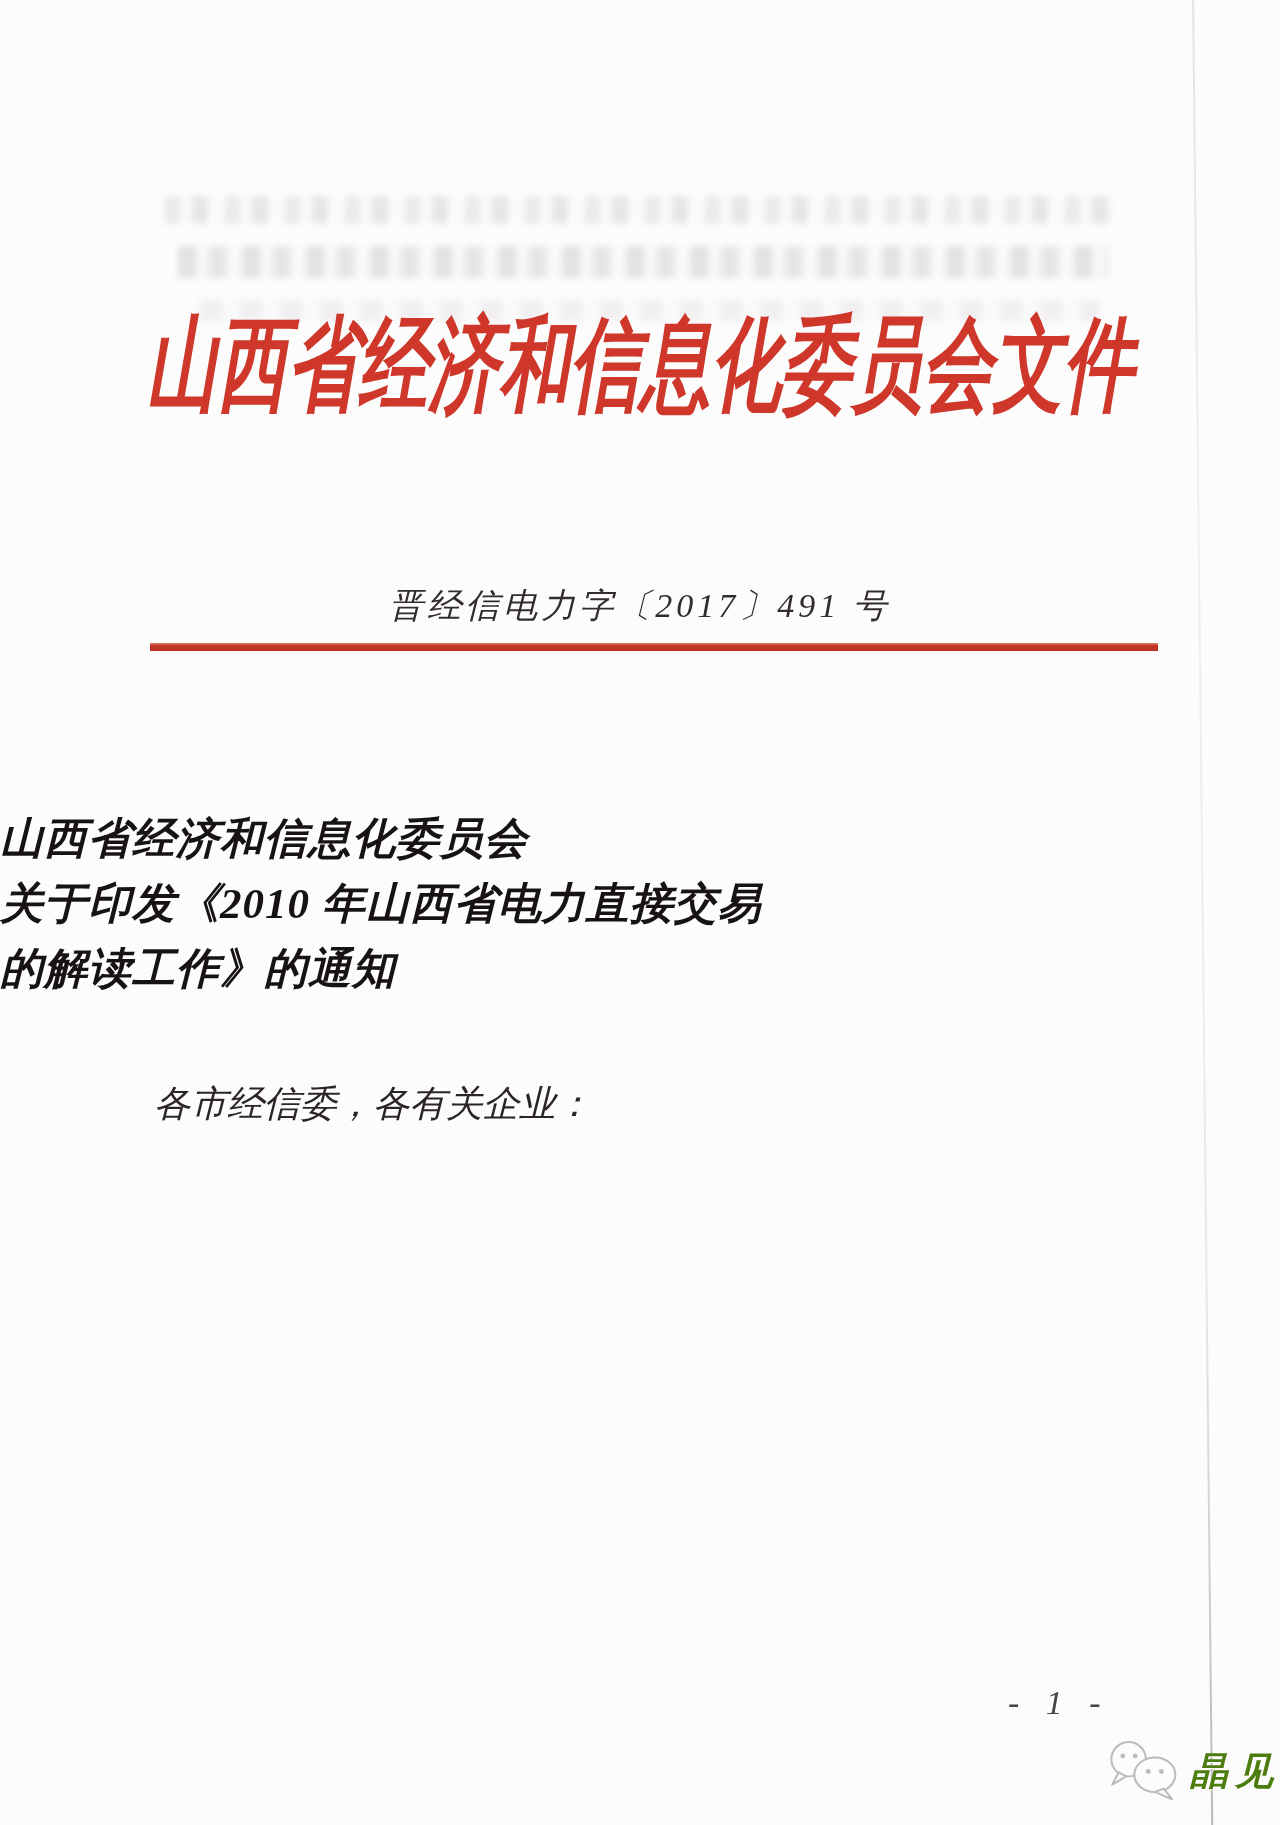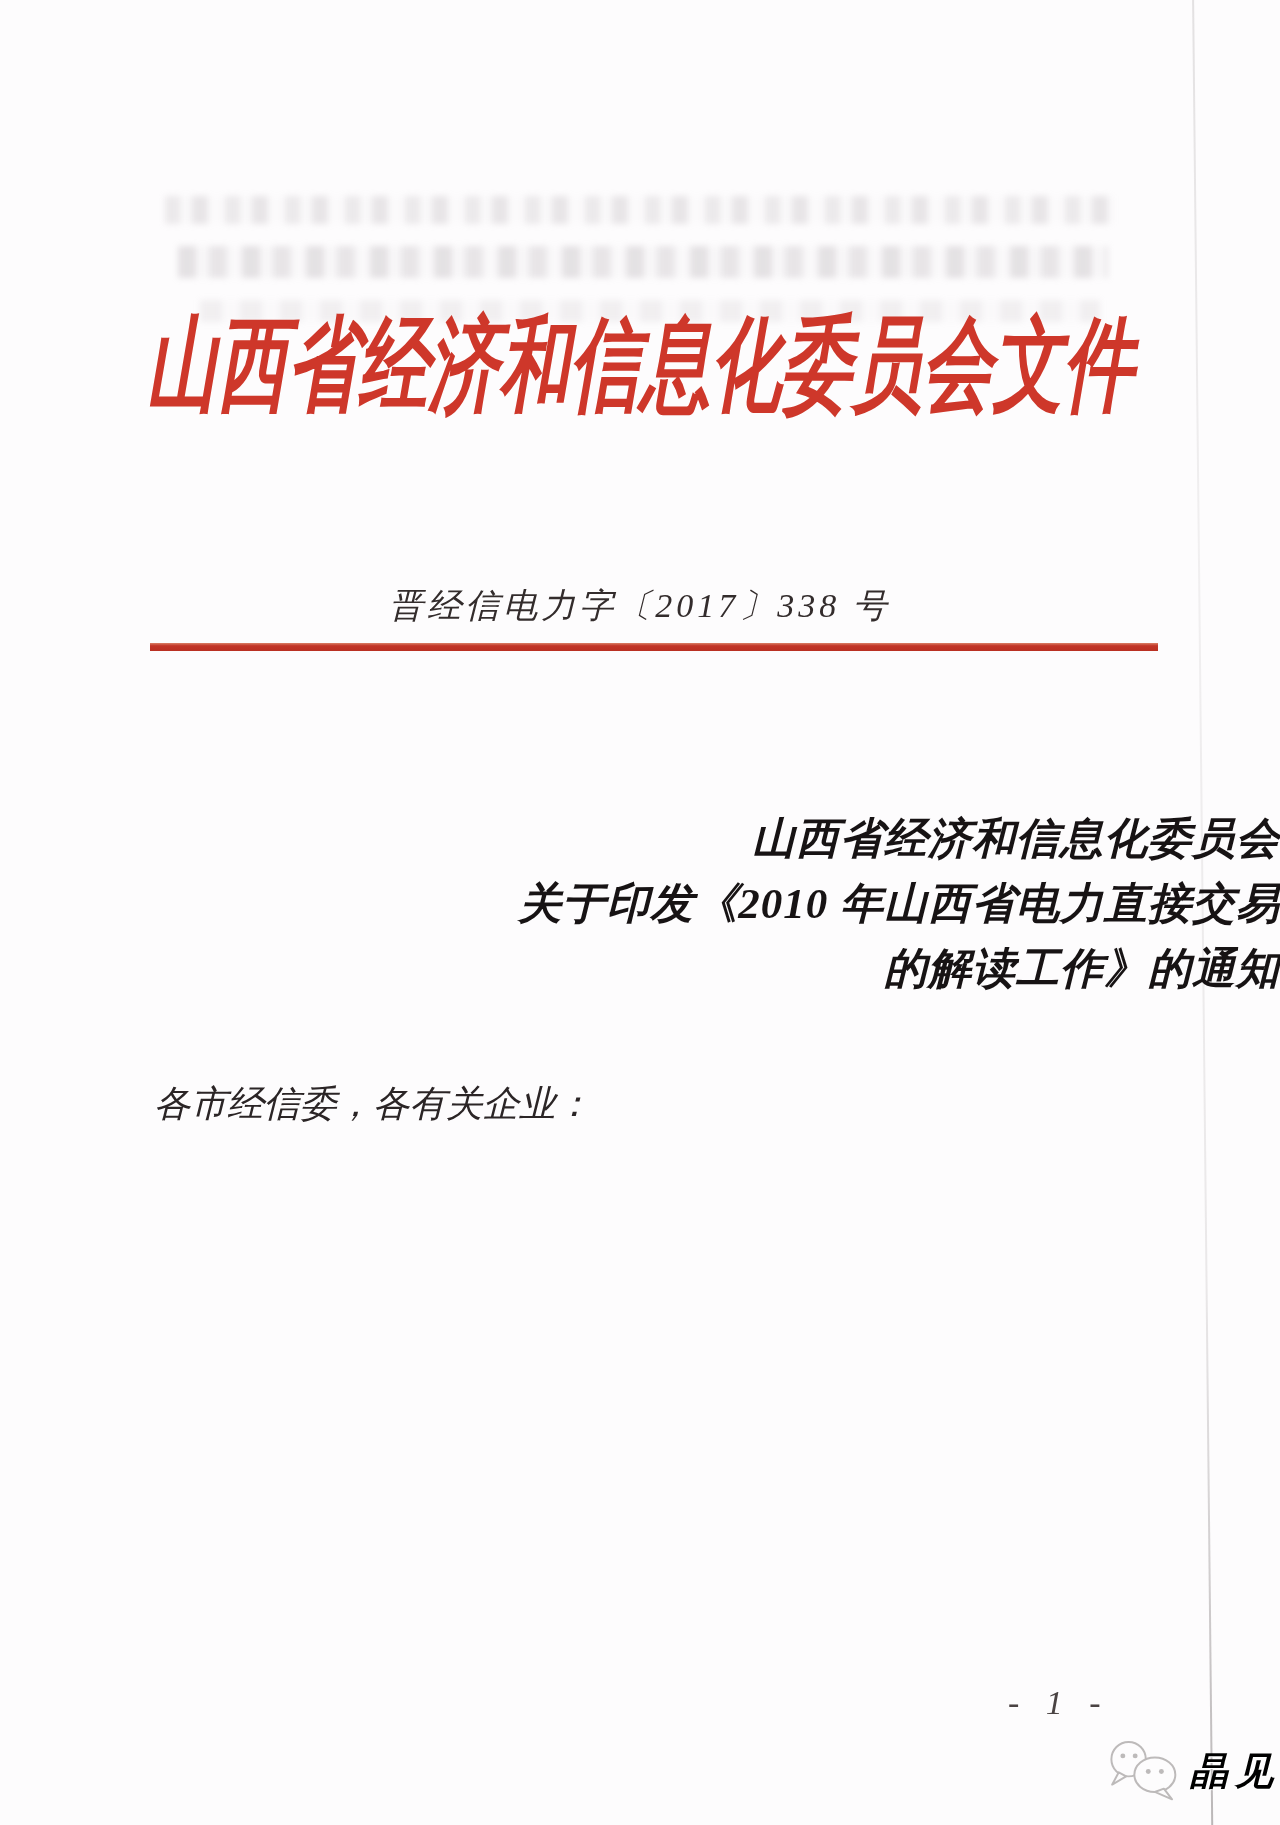--- a/index.html
+++ b/index.html
@@ -75,21 +75,21 @@
   .red-rule {
     position: absolute;
     top: 643px; left: 150px;
     width: 1008px; height: 8px;
     background: linear-gradient(180deg, #da8066 0%, #c23527 35%, #b93022 100%);
   }
 
   .doc-title {
     position: absolute;
     top: 806px; left: 0; width: 1280px;
-    text-align: right;
+    text-align: left;
     font-size: 43px;
     font-weight: bold;
     line-height: 65px;
     color: #171314;
     letter-spacing: 1px;
   }
 
   .body-text {
     position: absolute;
     top: 1068px; left: 150px;
@@ -117,39 +117,39 @@
     position: absolute;
     top: 1736px; left: 1104px;
     display: flex;
     align-items: center;
     gap: 4px;
   }
   .watermark .brand-text {
     font-size: 38px;
     font-weight: bold;
     letter-spacing: 7px;
-    color: #000000;
+    color: #4d7c0f;
     text-shadow: 1px 1px 0 #ffffff;
     white-space: nowrap;
     text-align: center;
   }
 </style>
 </head>
 <body>
 
 <div class="canvas">
 
   <div class="smudge row-a"></div>
   <div class="smudge row-b"></div>
   <div class="smudge row-c"></div>
   <div class="page-edge"></div>
 
   <div class="org-title">山西省经济和信息化委员会文件</div>
 
-  <div class="doc-number">晋经信电力字〔2017〕338 号</div>
+  <div class="doc-number">晋经信电力字〔2017〕491 号</div>
 
   <div class="red-rule"></div>
 
   <div class="doc-title">
     <div>山西省经济和信息化委员会</div>
     <div>关于印发《2010 年山西省电力直接交易</div>
     <div>的解读工作》的通知</div>
   </div>
 
   <div class="body-text">

